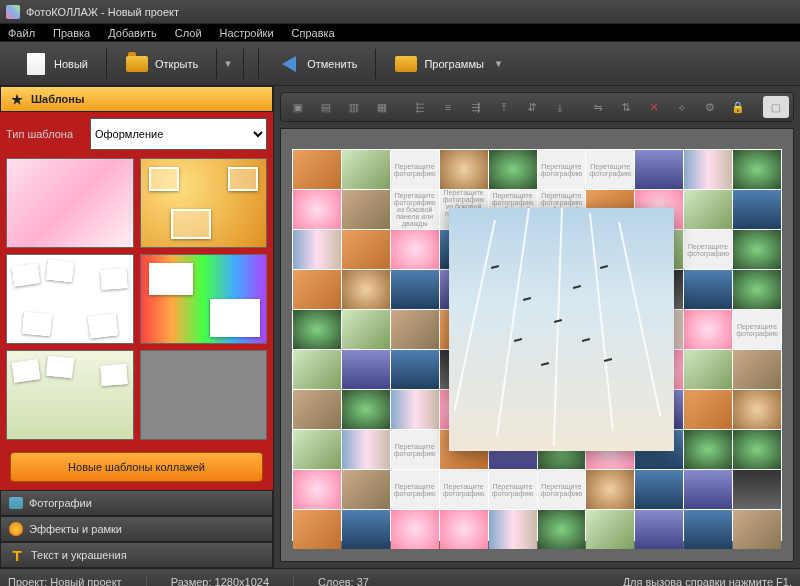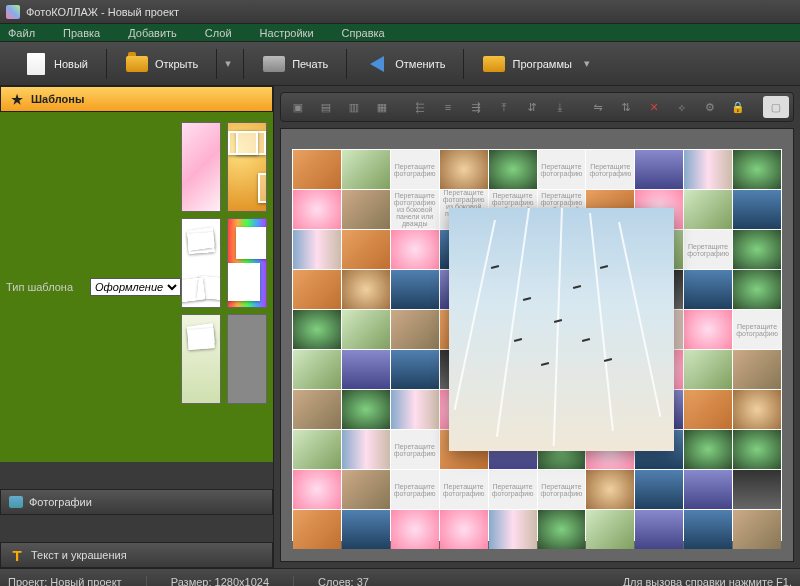--- a/index.html
+++ b/index.html
@@ -1,45 +1,45 @@
 <!DOCTYPE html>
 <html><head>
 <meta charset="utf-8">
 <style>
 * { margin: 0; padding: 0; box-sizing: border-box; font-family: Tahoma, sans-serif; font-size: 11px; }
 body { width: 800px; height: 586px; background: #3a3a3a; overflow: hidden; }
 .titlebar { height: 24px; background: linear-gradient(#4a4a4a,#383838); display: flex; align-items: center; padding: 0 6px; color: #ddd; border-bottom: 1px solid #222; }
 .titlebar .app-icon { width: 14px; height: 14px; background: linear-gradient(45deg,#e8a,#8ae,#ae8); margin-right: 6px; border-radius: 2px; }
-.menubar { height: 18px; background: #14532d; display: flex; padding: 0 4px; gap: 20px; color: #ccc; border-bottom: 1px solid #222; align-items: center; }
+.menubar { height: 18px; background: #000000; display: flex; padding: 0 4px; gap: 10px; color: #ccc; border-bottom: 1px solid #222; align-items: center; }
 .menubar span { cursor: default; padding: 1px 4px; }
 .toolbar { height: 44px; background: linear-gradient(#4c4c4c,#363636); display: flex; align-items: center; padding: 0 16px; gap: 6px; border-bottom: 1px solid #222; }
 .tbtn { display: flex; align-items: center; gap: 6px; padding: 4px 8px; color: #eee; cursor: pointer; border-radius: 3px; }
 .tbtn.disabled { color: #777; }
 .tbtn .ico { width: 24px; height: 24px; display: flex; align-items: center; justify-content: center; font-size: 16px; }
 .tsep { width: 1px; height: 30px; background: #222; margin: 0 4px; }
 .icon-new { background: linear-gradient(#fff,#eee); width: 18px; height: 22px; border-radius: 1px; }
 .icon-open { background: linear-gradient(#f5c040,#d89010); width: 22px; height: 16px; border-radius: 2px; position: relative; }
 .icon-open::before { content:''; position:absolute; top:-4px; left:2px; width:8px; height:4px; background:#d89010; border-radius:2px 2px 0 0; }
 .icon-save { background: linear-gradient(#5a7fb8,#3a5a90); width: 20px; height: 20px; border-radius: 2px; }
 .icon-print { background: linear-gradient(#bbb,#888); width: 22px; height: 16px; border-radius: 2px; }
 .icon-undo { width:0; height:0; border-top: 8px solid transparent; border-bottom: 8px solid transparent; border-right: 14px solid #4a8fd8; }
 .icon-redo { width:0; height:0; border-top: 8px solid transparent; border-bottom: 8px solid transparent; border-left: 14px solid #777; }
 .icon-apps { background: linear-gradient(#f5c040,#d89010); width: 22px; height: 16px; border-radius: 2px; }
 .dd { width: 8px; color: #aaa; margin-left: -2px; }
 
 .main { display: flex; height: 482px; }
 .sidebar { width: 274px; background: #3a3a3a; display: flex; flex-direction: column; border-right: 1px solid #222; }
 .accordion-header { height: 26px; display: flex; align-items: center; padding: 0 8px; gap: 6px; color: #222; border: 1px solid #222; cursor: pointer; }
 .accordion-header.active { background: linear-gradient(#ffd060,#f5a020); font-weight: bold; }
-.accordion-header.inactive { background: linear-gradient(#555,#3a3a3a); color: #ddd; margin-top: 27px; }
+.accordion-header.inactive { background: linear-gradient(#555,#3a3a3a); color: #ddd; }
 .ah-ico { width: 16px; height: 16px; display: flex; align-items: center; justify-content: center; font-size: 13px; }
-.panel-body { flex: 1; background: #4d7c0f; padding: 4px 6px; display: flex; flex-direction: row; overflow: hidden; }
+.panel-body { flex: 1; background: #b91c1c; padding: 4px 6px; display: flex; flex-direction: column; overflow: hidden; }
 .field-row { display: flex; align-items: center; margin: 2px 0; gap: 4px; }
 .field-row label { width: 80px; color: #ccc; }
-.field-row select { flex: 1; height: 18px; background: #fff; border: 1px solid #555; font-size: 11px; font-style: italic; }
+.field-row select { flex: 1; height: 32px; background: #fff; border: 1px solid #555; font-size: 11px; }
 .tmpl-grid { flex: 1; display: grid; grid-template-columns: 1fr 1fr; grid-auto-rows: 90px; gap: 6px; margin: 6px 0; overflow: hidden; }
 .tmpl { background: #fff; border: 1px solid #666; display: flex; align-items: center; justify-content: center; position: relative; overflow: hidden; }
 .t1 { background: linear-gradient(135deg,#ffe0f0,#ffb0d0,#fff0f5); }
 .t2 { background: radial-gradient(circle at 30% 30%,#ffe080,#e09020); }
 .t3 { background: #fff; }
 .t4 { background: linear-gradient(90deg,#f44,#fa4,#4f4,#4af,#a4f); }
 .t5 { background: linear-gradient(#f0f5e0,#d0e0b0); }
 .t6 { background: #888; }
 .frame { position: absolute; border: 2px solid #fff; box-shadow: 0 1px 3px rgba(0,0,0,.4); background: rgba(255,255,255,.3); }
 .orange-btn { height: 30px; background: linear-gradient(#ffb040,#f08010); border: 1px solid #a05000; border-radius: 4px; color: #222; display: flex; align-items: center; justify-content: center; cursor: pointer; margin: 2px 4px 4px; }
@@ -101,26 +101,20 @@
   <div class="tsep"></div>
   <div class="tbtn">
       <span class="ico">
         <span class="icon-open"></span>
       </span>
       <span>Открыть</span>
     </div>
   <div class="tsep"></div>
   <div class="dd">▾</div>
   <div class="tsep"></div>
-  <div class="tbtn">
-      <span class="ico">
-        <span class="icon-print"></span>
-      </span>
-      <span>Печать</span>
-    </div>
   <div class="tsep"></div>
   <div class="tbtn">
       <span class="ico">
         <span class="icon-undo"></span>
       </span>
       <span>Отменить</span>
     </div>
   <div class="tsep"></div>
   <div class="tbtn">
       <span class="ico">
@@ -160,24 +154,29 @@
           <div class="frame" style="left:8px;top:8px;width:44px;height:32px;background:#fff"></div>
           <div class="frame" style="right:6px;bottom:6px;width:50px;height:38px;background:#fff"></div>
         </div>
         <div class="tmpl t5">
           <div class="frame" style="left:6px;top:10px;width:26px;height:20px;transform:rotate(-8deg);background:#fff"></div>
           <div class="frame" style="left:40px;top:6px;width:26px;height:20px;transform:rotate(6deg);background:#fff"></div>
           <div class="frame" style="right:6px;top:14px;width:26px;height:20px;transform:rotate(-4deg);background:#fff"></div>
         </div>
         <div class="tmpl t6"></div>
       </div>
+      <div class="orange-btn">Новые шаблоны коллажей</div>
     </div>
     <div class="accordion-header inactive">
       <span class="ah-ico" style="background:linear-gradient(#6ac,#49a);border-radius:2px;width:14px;height:12px"></span>
       <span>Фотографии</span>
+    </div>
+    <div class="accordion-header inactive">
+      <span class="ah-ico" style="background:radial-gradient(circle,#fc4,#e70);border-radius:50%;width:14px;height:14px"></span>
+      <span>Эффекты и рамки</span>
     </div>
     <div class="accordion-header inactive">
       <span class="ah-ico" style="color:#fa0;font-weight:bold;font-size:15px">T</span>
       <span>Текст и украшения</span>
     </div>
   </div>
 
   <div class="canvas-area">
     <div class="ctoolbar">
       <div class="cbtn">▣</div>

